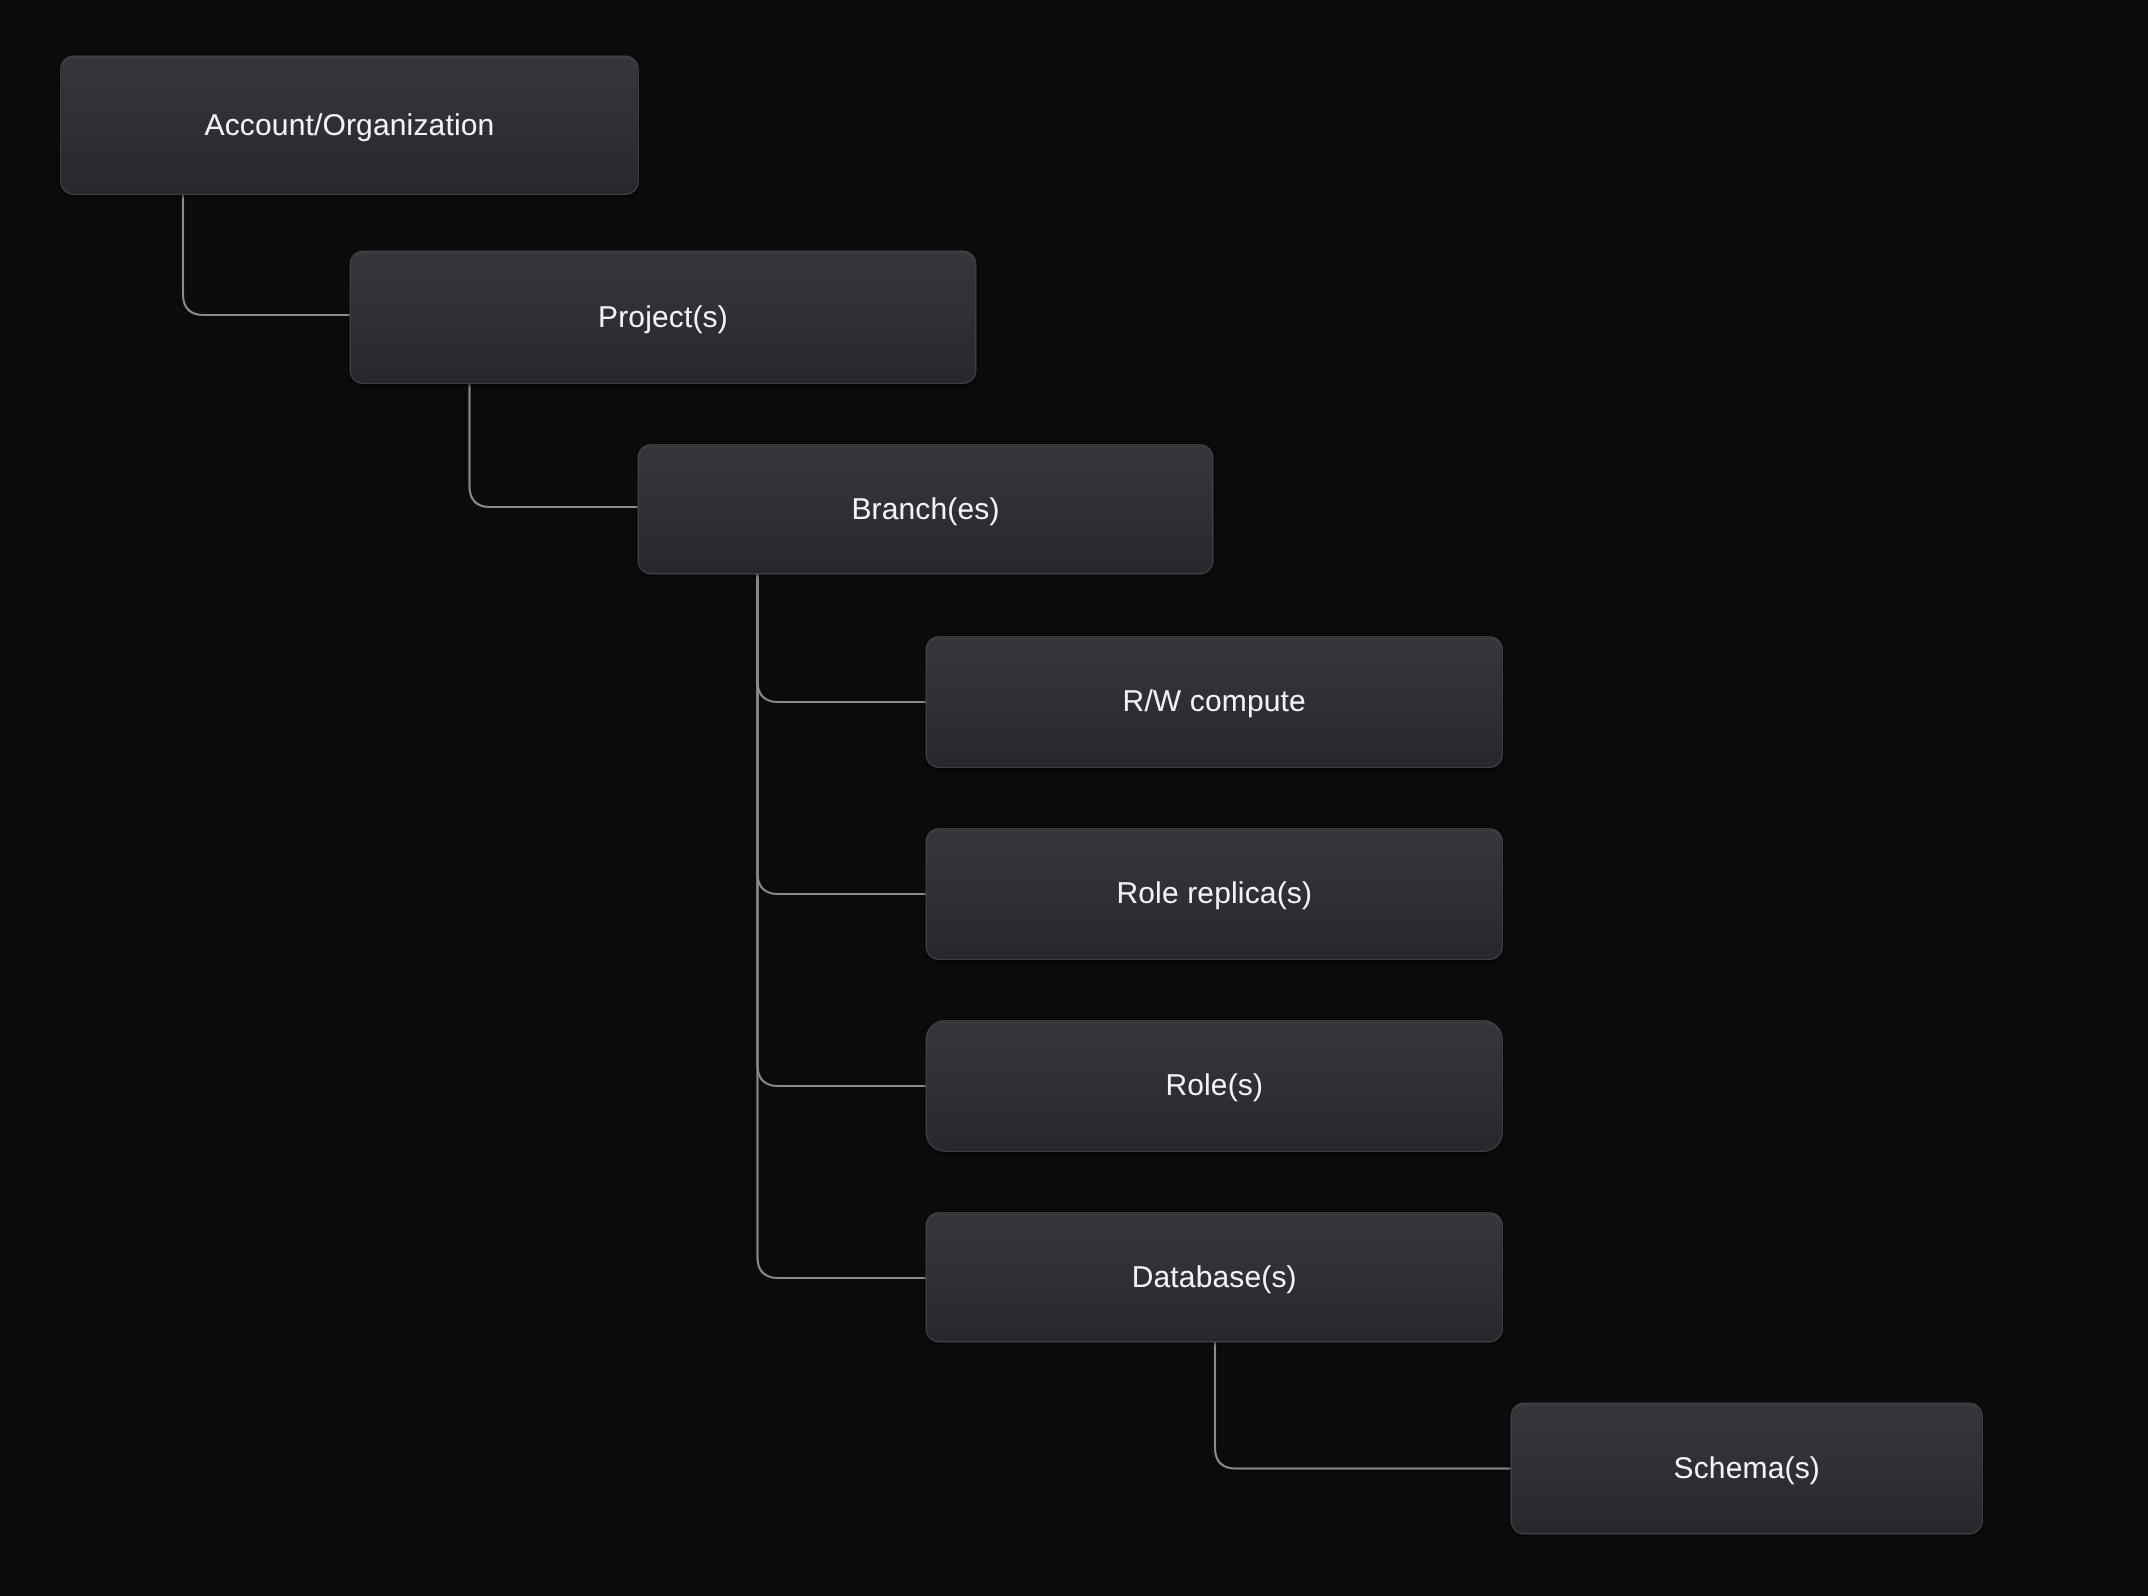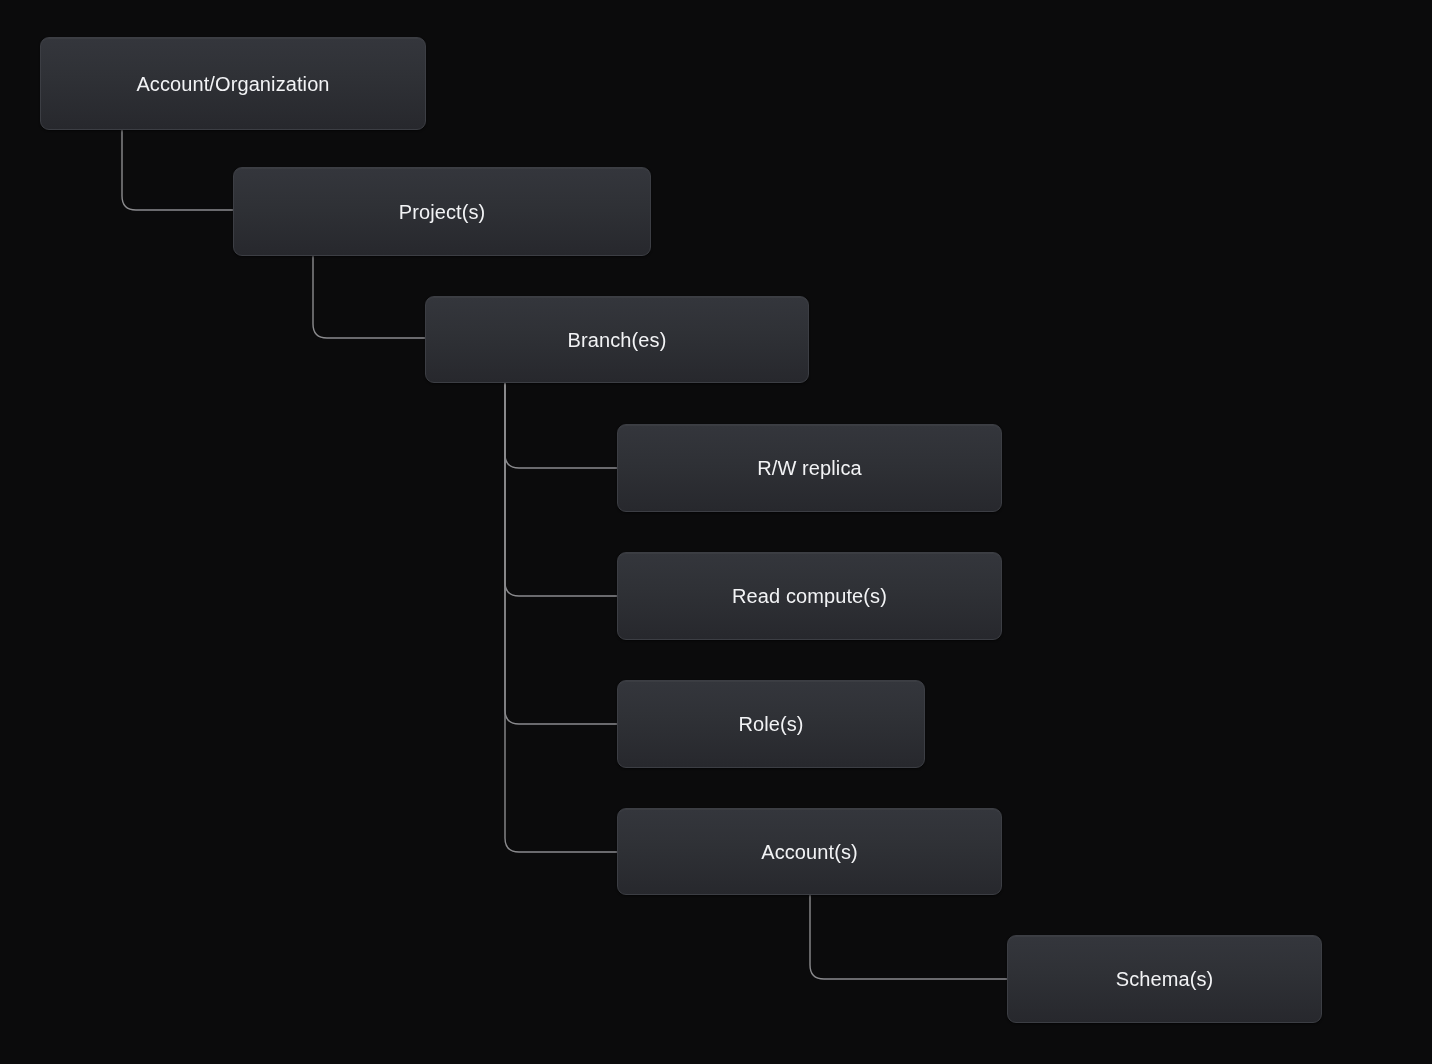--- a/index.html
+++ b/index.html
@@ -67,28 +67,28 @@
       <div class="node" style="left: 40px; top: 37px; width: 386px; height: 93px; justify-content: center;">
         <span class="node-label">Account/Organization</span>
       </div>
       <div class="node" style="left: 233px; top: 167px; width: 418px; height: 89px;">
         <span class="node-label">Project(s)</span>
       </div>
       <div class="node" style="left: 425px; top: 296px; width: 384px; height: 87px;">
         <span class="node-label">Branch(es)</span>
       </div>
       <div class="node" style="left: 617px; top: 424px; width: 385px; height: 88px;">
-        <span class="node-label">R/W replica</span>
+        <span class="node-label">R/W compute</span>
       </div>
       <div class="node" style="left: 617px; top: 552px; width: 385px; height: 88px;">
-        <span class="node-label">Read compute(s)</span>
+        <span class="node-label">Role replica(s)</span>
       </div>
-      <div class="node" style="left: 617px; top: 680px; width: 308px; height: 88px;">
+      <div class="node" style="left: 617px; top: 680px; width: 385px; height: 88px; border-radius: 13px;">
         <span class="node-label">Role(s)</span>
       </div>
       <div class="node" style="left: 617px; top: 808px; width: 385px; height: 87px;">
-        <span class="node-label">Account(s)</span>
+        <span class="node-label">Database(s)</span>
       </div>
       <div class="node" style="left: 1007px; top: 935px; width: 315px; height: 88px;">
         <span class="node-label">Schema(s)</span>
       </div>
     </div>
 </div>
 
 </body></html>

